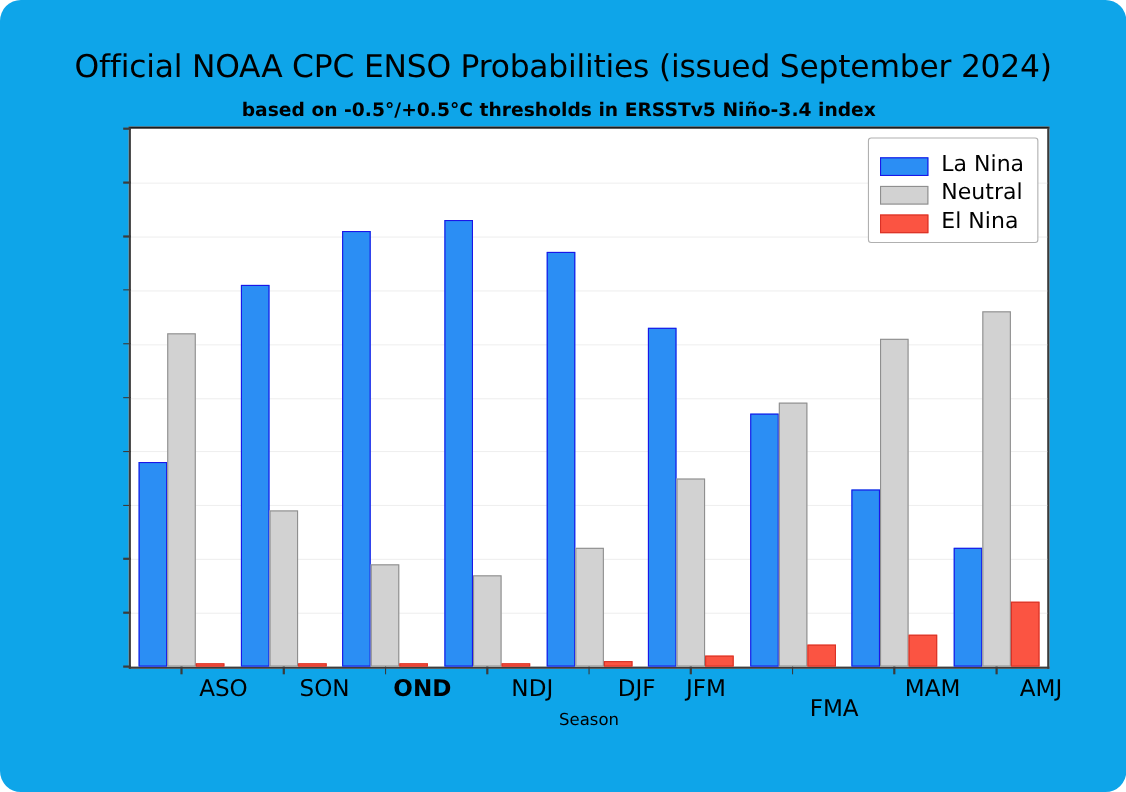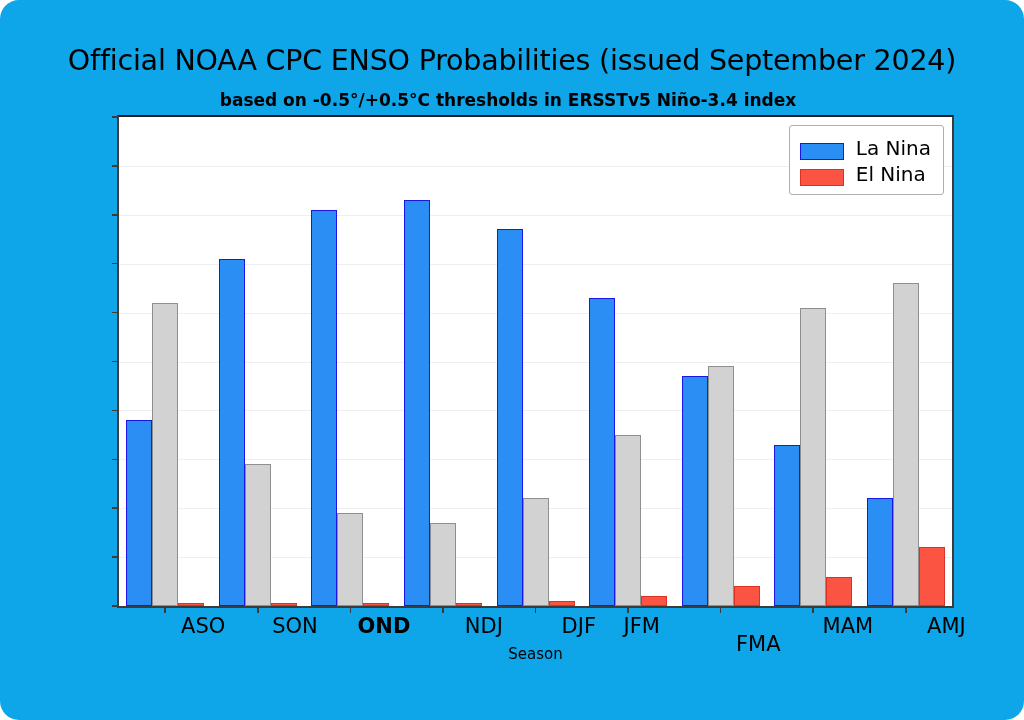--- a/index.html
+++ b/index.html
@@ -234,20 +234,24 @@
         <div class="bar neutral" title="Neutral AMJ: 66%" style="left: 773.722px; width: 26px; height: 322.74px;"></div>
         <div class="bar elnino" title="El Nino AMJ: 12%" style="left: 799.722px; width: 26px; height: 58.68px;"></div>
         <div class="xtick-mark" style="left: 785.922px;"></div>
       </div>
     <div id="legend">
         <div class="legend-row">
           <span class="legend-swatch lanina"></span>
           <span class="legend-label">La Nina</span>
         </div>
         <div class="legend-row">
+          <span class="legend-swatch neutral"></span>
+          <span class="legend-label">Neutral</span>
+        </div>
+        <div class="legend-row">
           <span class="legend-swatch elnino"></span>
           <span class="legend-label">El Nina</span>
         </div>
       </div>
   </div>
 
 <div class="xtick-label" style="left: 105.278px;">ASO</div>
     <div class="xtick-label" style="left: 197.833px;">SON</div>
     <div class="xtick-label" style="left: 290.389px; font-weight: bold;">OND</div>
     <div class="xtick-label" style="left: 382.944px;">NDJ</div>

